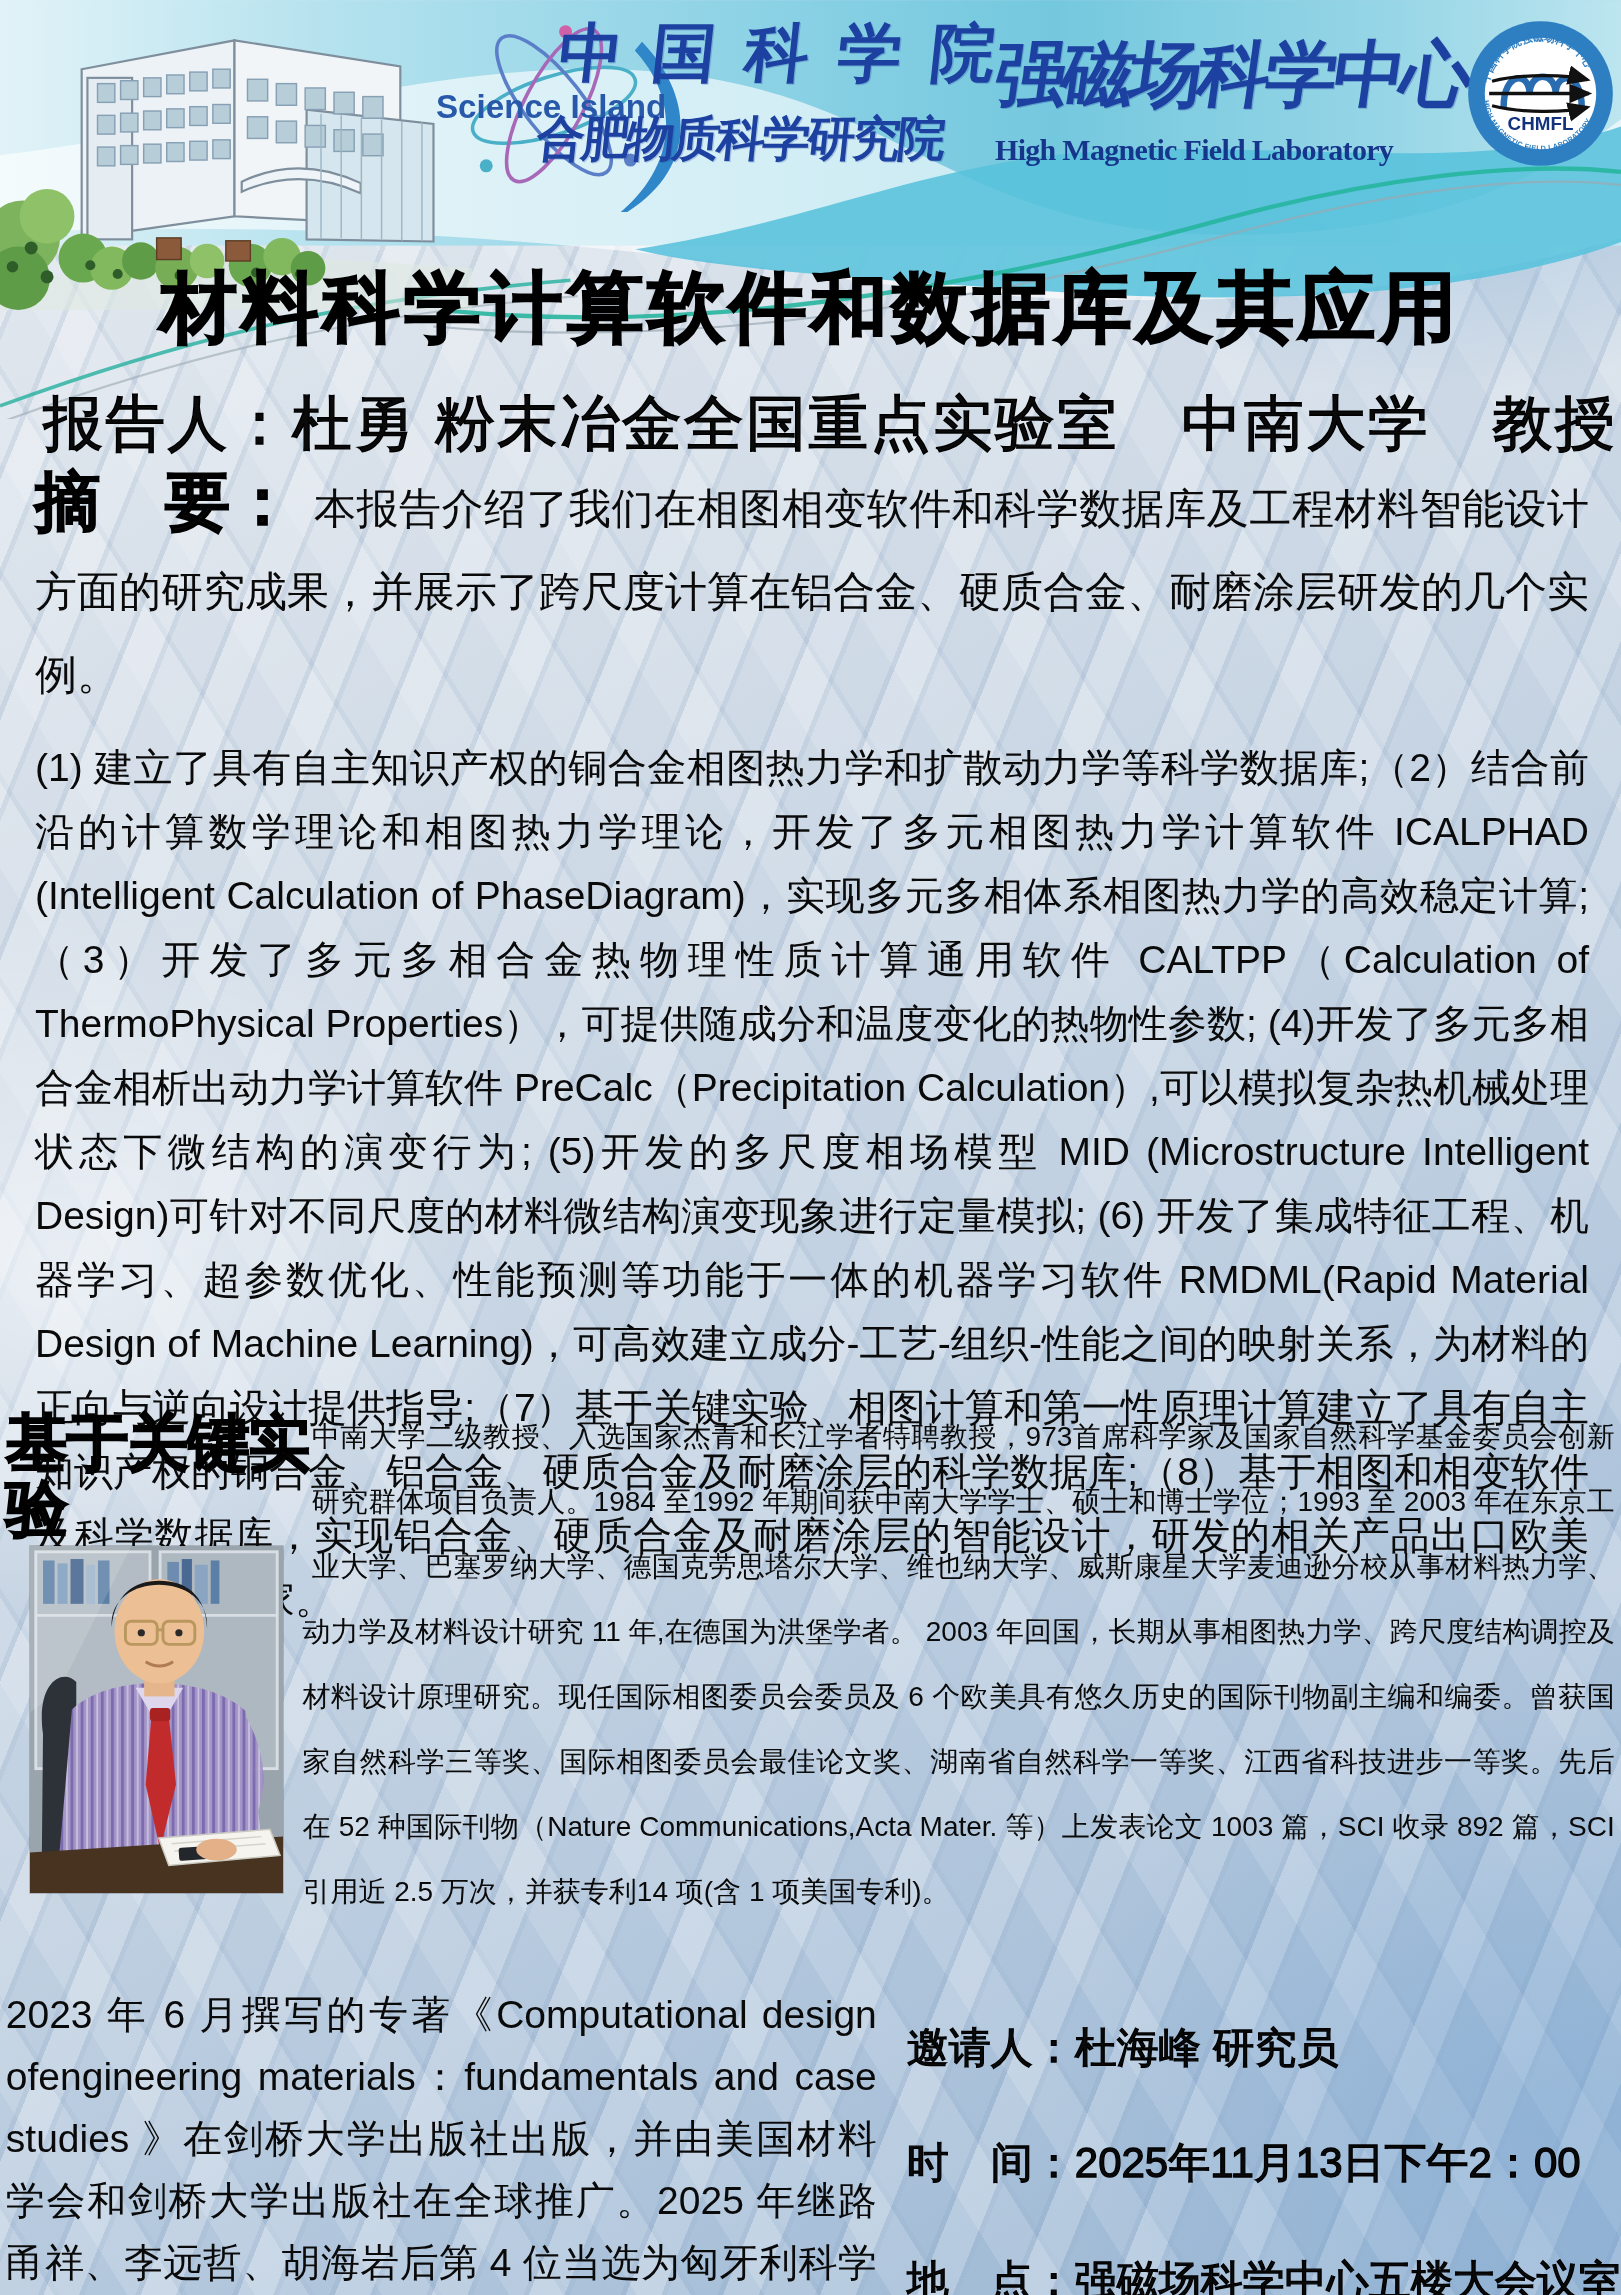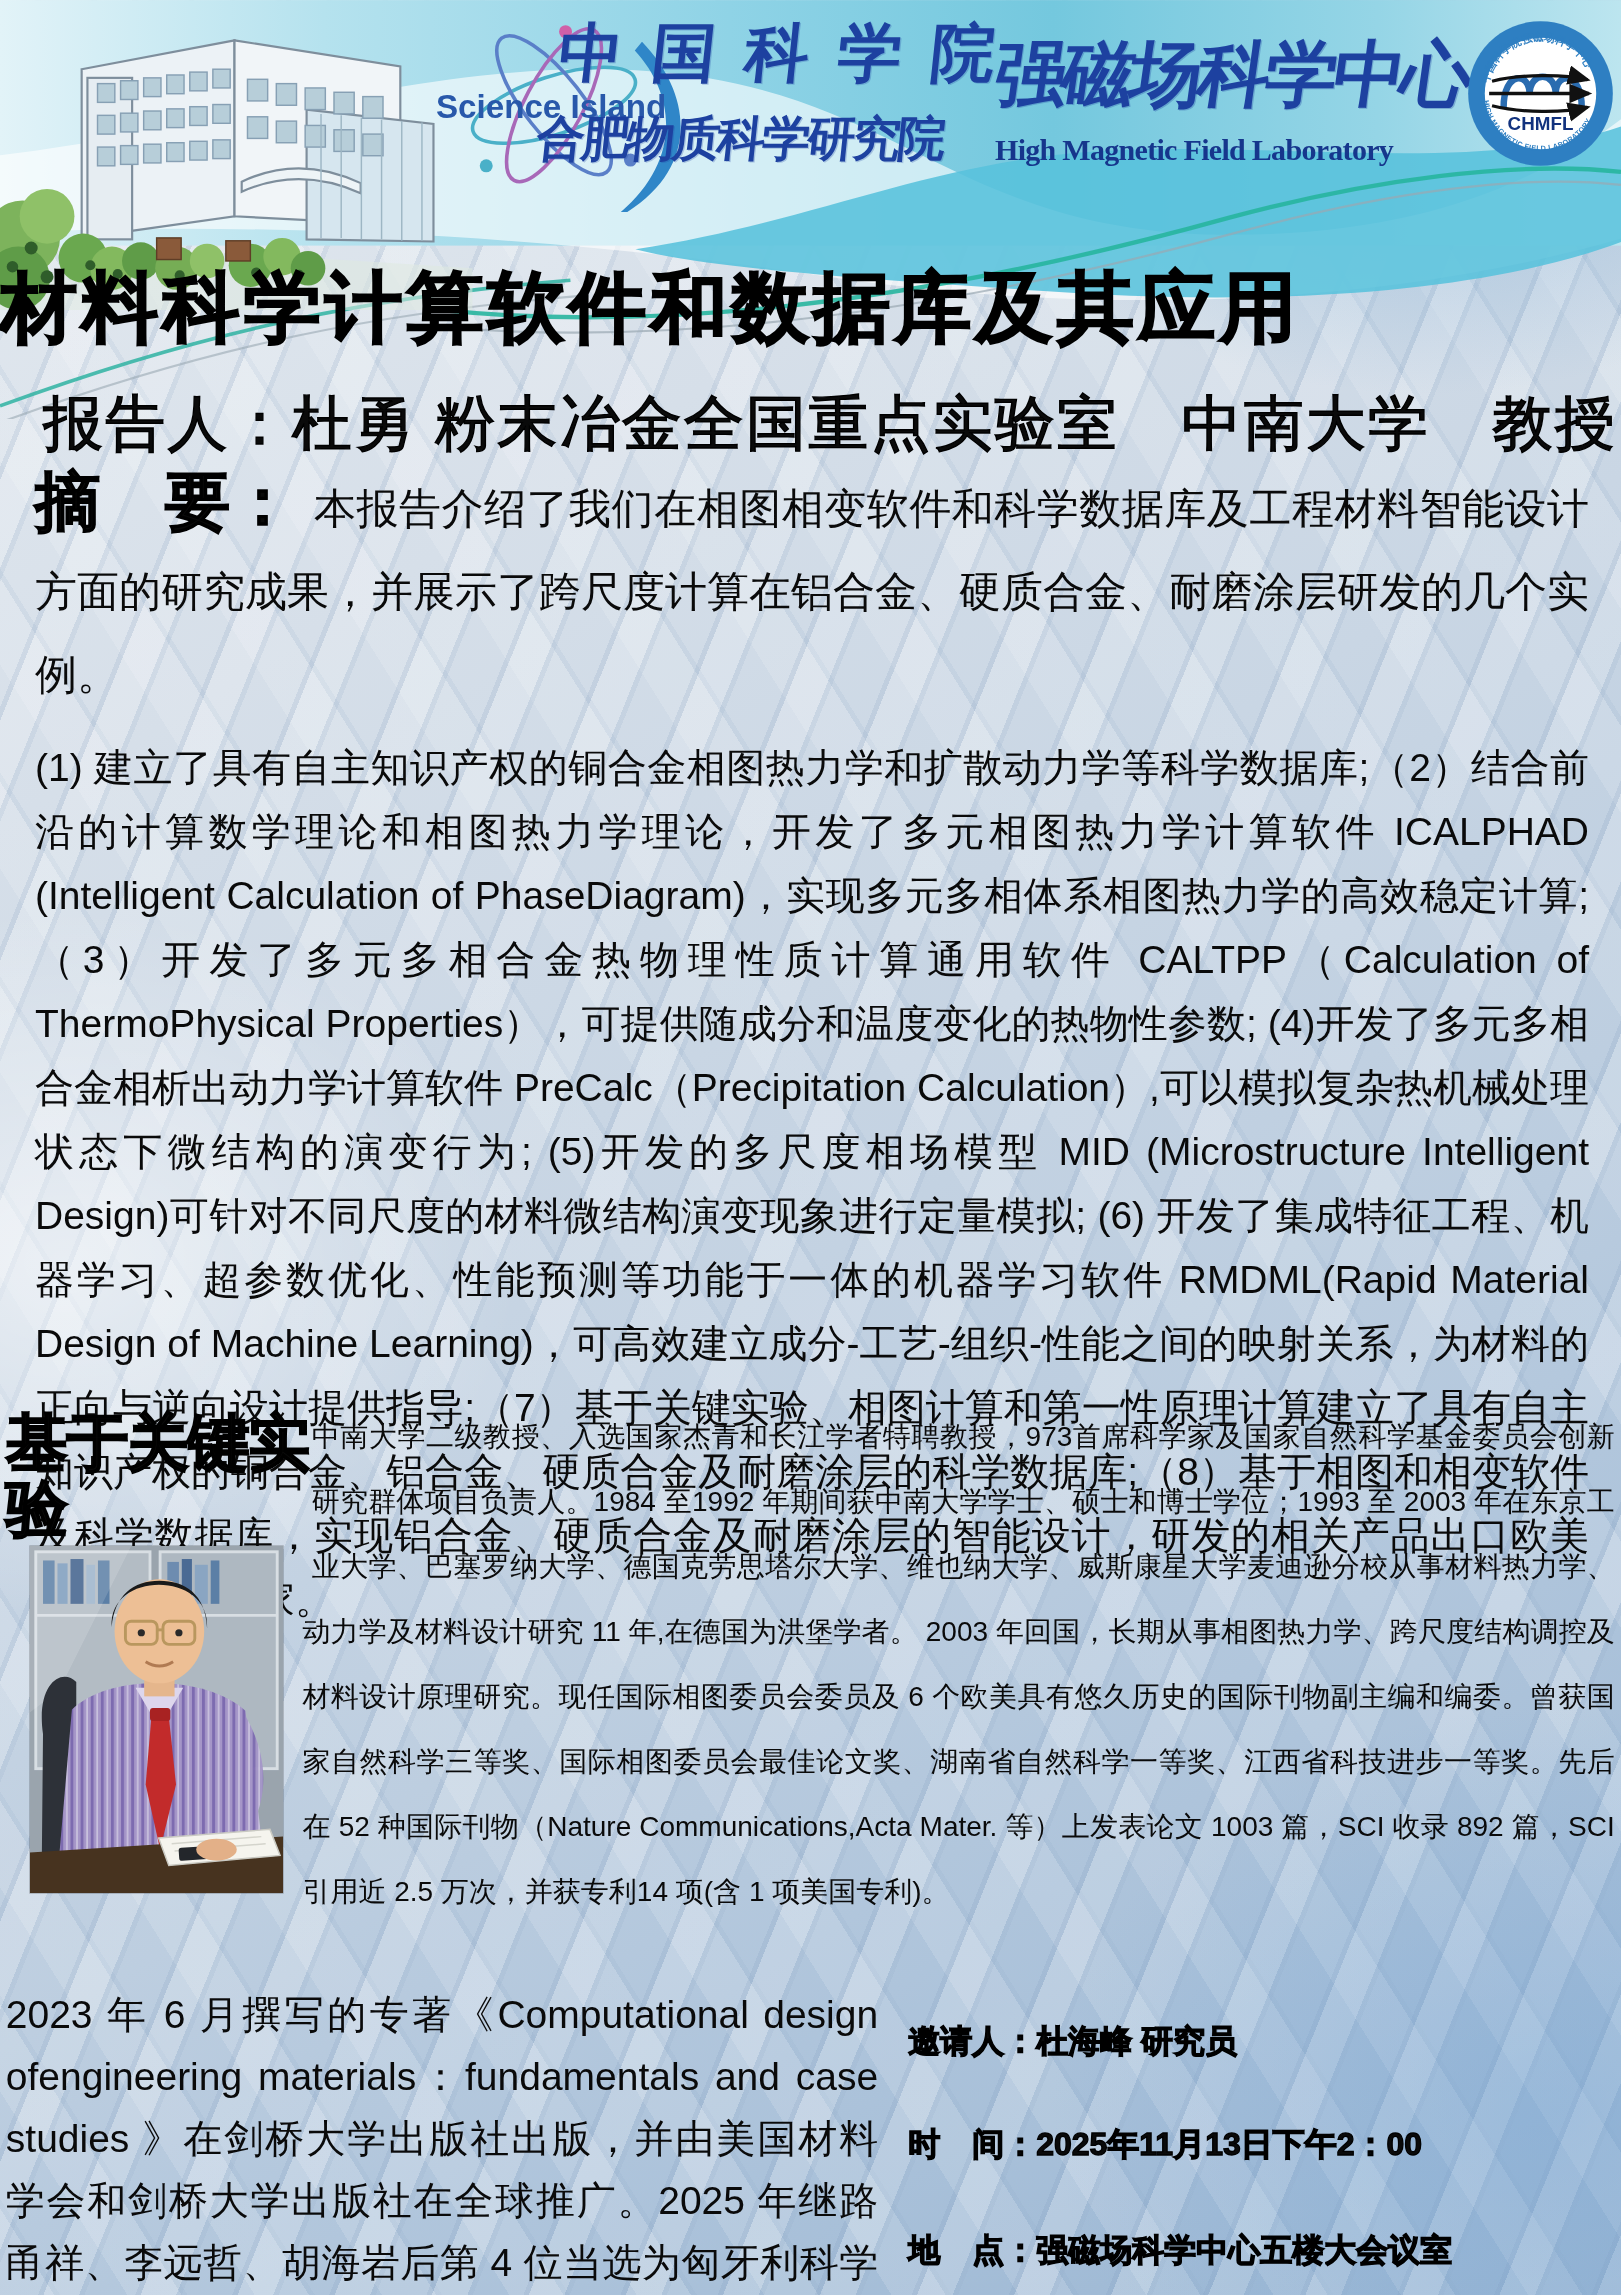--- a/index.html
+++ b/index.html
@@ -20,38 +20,38 @@
   .banner-art{position:absolute;top:0;left:0;}
   .building{position:absolute;top:0;left:-4.3px;}
   .si-logo{position:absolute;left:417px;top:10px;}
   .org{position:absolute;left:555px;top:10px;color:#1d41a0;transform:skewX(-6deg);}
   .org1{font-size:64px;font-weight:900;letter-spacing:29px;white-space:nowrap;text-shadow:1.4px 1.4px 0 rgba(29,65,160,.25);}
   .org2{font-size:48px;font-weight:900;letter-spacing:-2.9px;white-space:nowrap;margin:10px 0 0 -13px;text-shadow:1.4px 1.4px 0 rgba(29,65,160,.25);}
   .center-name{position:absolute;left:995px;top:27.4px;color:#1d41a0;}
   .center-cn{font-size:72px;font-weight:900;letter-spacing:-4.3px;white-space:nowrap;transform:skewX(-8deg);text-shadow:1.4px 1.4px 0 rgba(29,65,160,.3);}
   .center-en{font-family:"Liberation Serif","DejaVu Serif",serif;font-size:30px;font-weight:700;letter-spacing:-0.7px;color:#16368c;margin-top:10px;white-space:nowrap;}
   .chmfl{position:absolute;left:1466px;top:19px;}
-  .title{position:absolute;top:257px;left:0;width:1621px;margin:0;
+  .title{position:absolute;top:257px;left:0;width:1621px;margin:0;text-align:center;
     font-size:77px;font-weight:900;letter-spacing:4.3px;color:#000;-webkit-text-stroke:1.8px #000;white-space:nowrap;}
   .speaker{position:absolute;top:384px;left:43px;font-size:60px;font-weight:400;letter-spacing:2.2px;
     -webkit-text-stroke:1.4px #000;white-space:nowrap;}
   .abstract{position:absolute;top:468px;left:35px;width:1554px;}
   .abs-head{margin:0;font-size:42px;line-height:83px;text-align:justify;font-family:Liberation Serif, serif;}
   .abs-label{float:left;font-size:65px;font-weight:900;line-height:69px;-webkit-text-stroke:1.4px #000;margin-right:19px;}
   .abs-body{margin:19px 0 0 0;font-size:39px;line-height:64px;text-align:justify;}
   .bio{position:absolute;top:1404px;left:5.8px;width:1609px;}
   .bio-heading{float:left;width:306px;font-size:62px;font-weight:900;line-height:66px;padding-top:5.8px;
     letter-spacing:-1.4px;-webkit-text-stroke:1.8px #000;overflow:visible;}
   .photo{float:left;clear:left;width:253px;height:347px;margin:4.3px 19px 7.2px 24.6px;
     box-shadow:0 0 0 0.7px rgba(0,0,0,.25);background:#8a93a0;}
   .bio-text{font-size:28px;line-height:65px;text-align:justify;}
   .bottom{position:absolute;top:1984px;left:5.8px;width:1609px;display:flex;}
   .bio-text2{width:874px;font-size:39px;line-height:62px;text-align:justify;}
   .meeting{margin-left:30px;width:708px;}
-  .m-line{font-size:32px;font-weight:700;-webkit-text-stroke:1.3px #000;white-space:nowrap;}
+  .m-line{font-size:42px;font-weight:400;-webkit-text-stroke:1.3px #000;white-space:nowrap;}
   .m-line.inviter{margin-top:36px;}
   .m-line.time{margin-top:59px;}
   .m-line.venue{margin-top:62px;}
 </style>
 </head>
 <body>
 
 <div class="page">
 
   <div class="banner">

